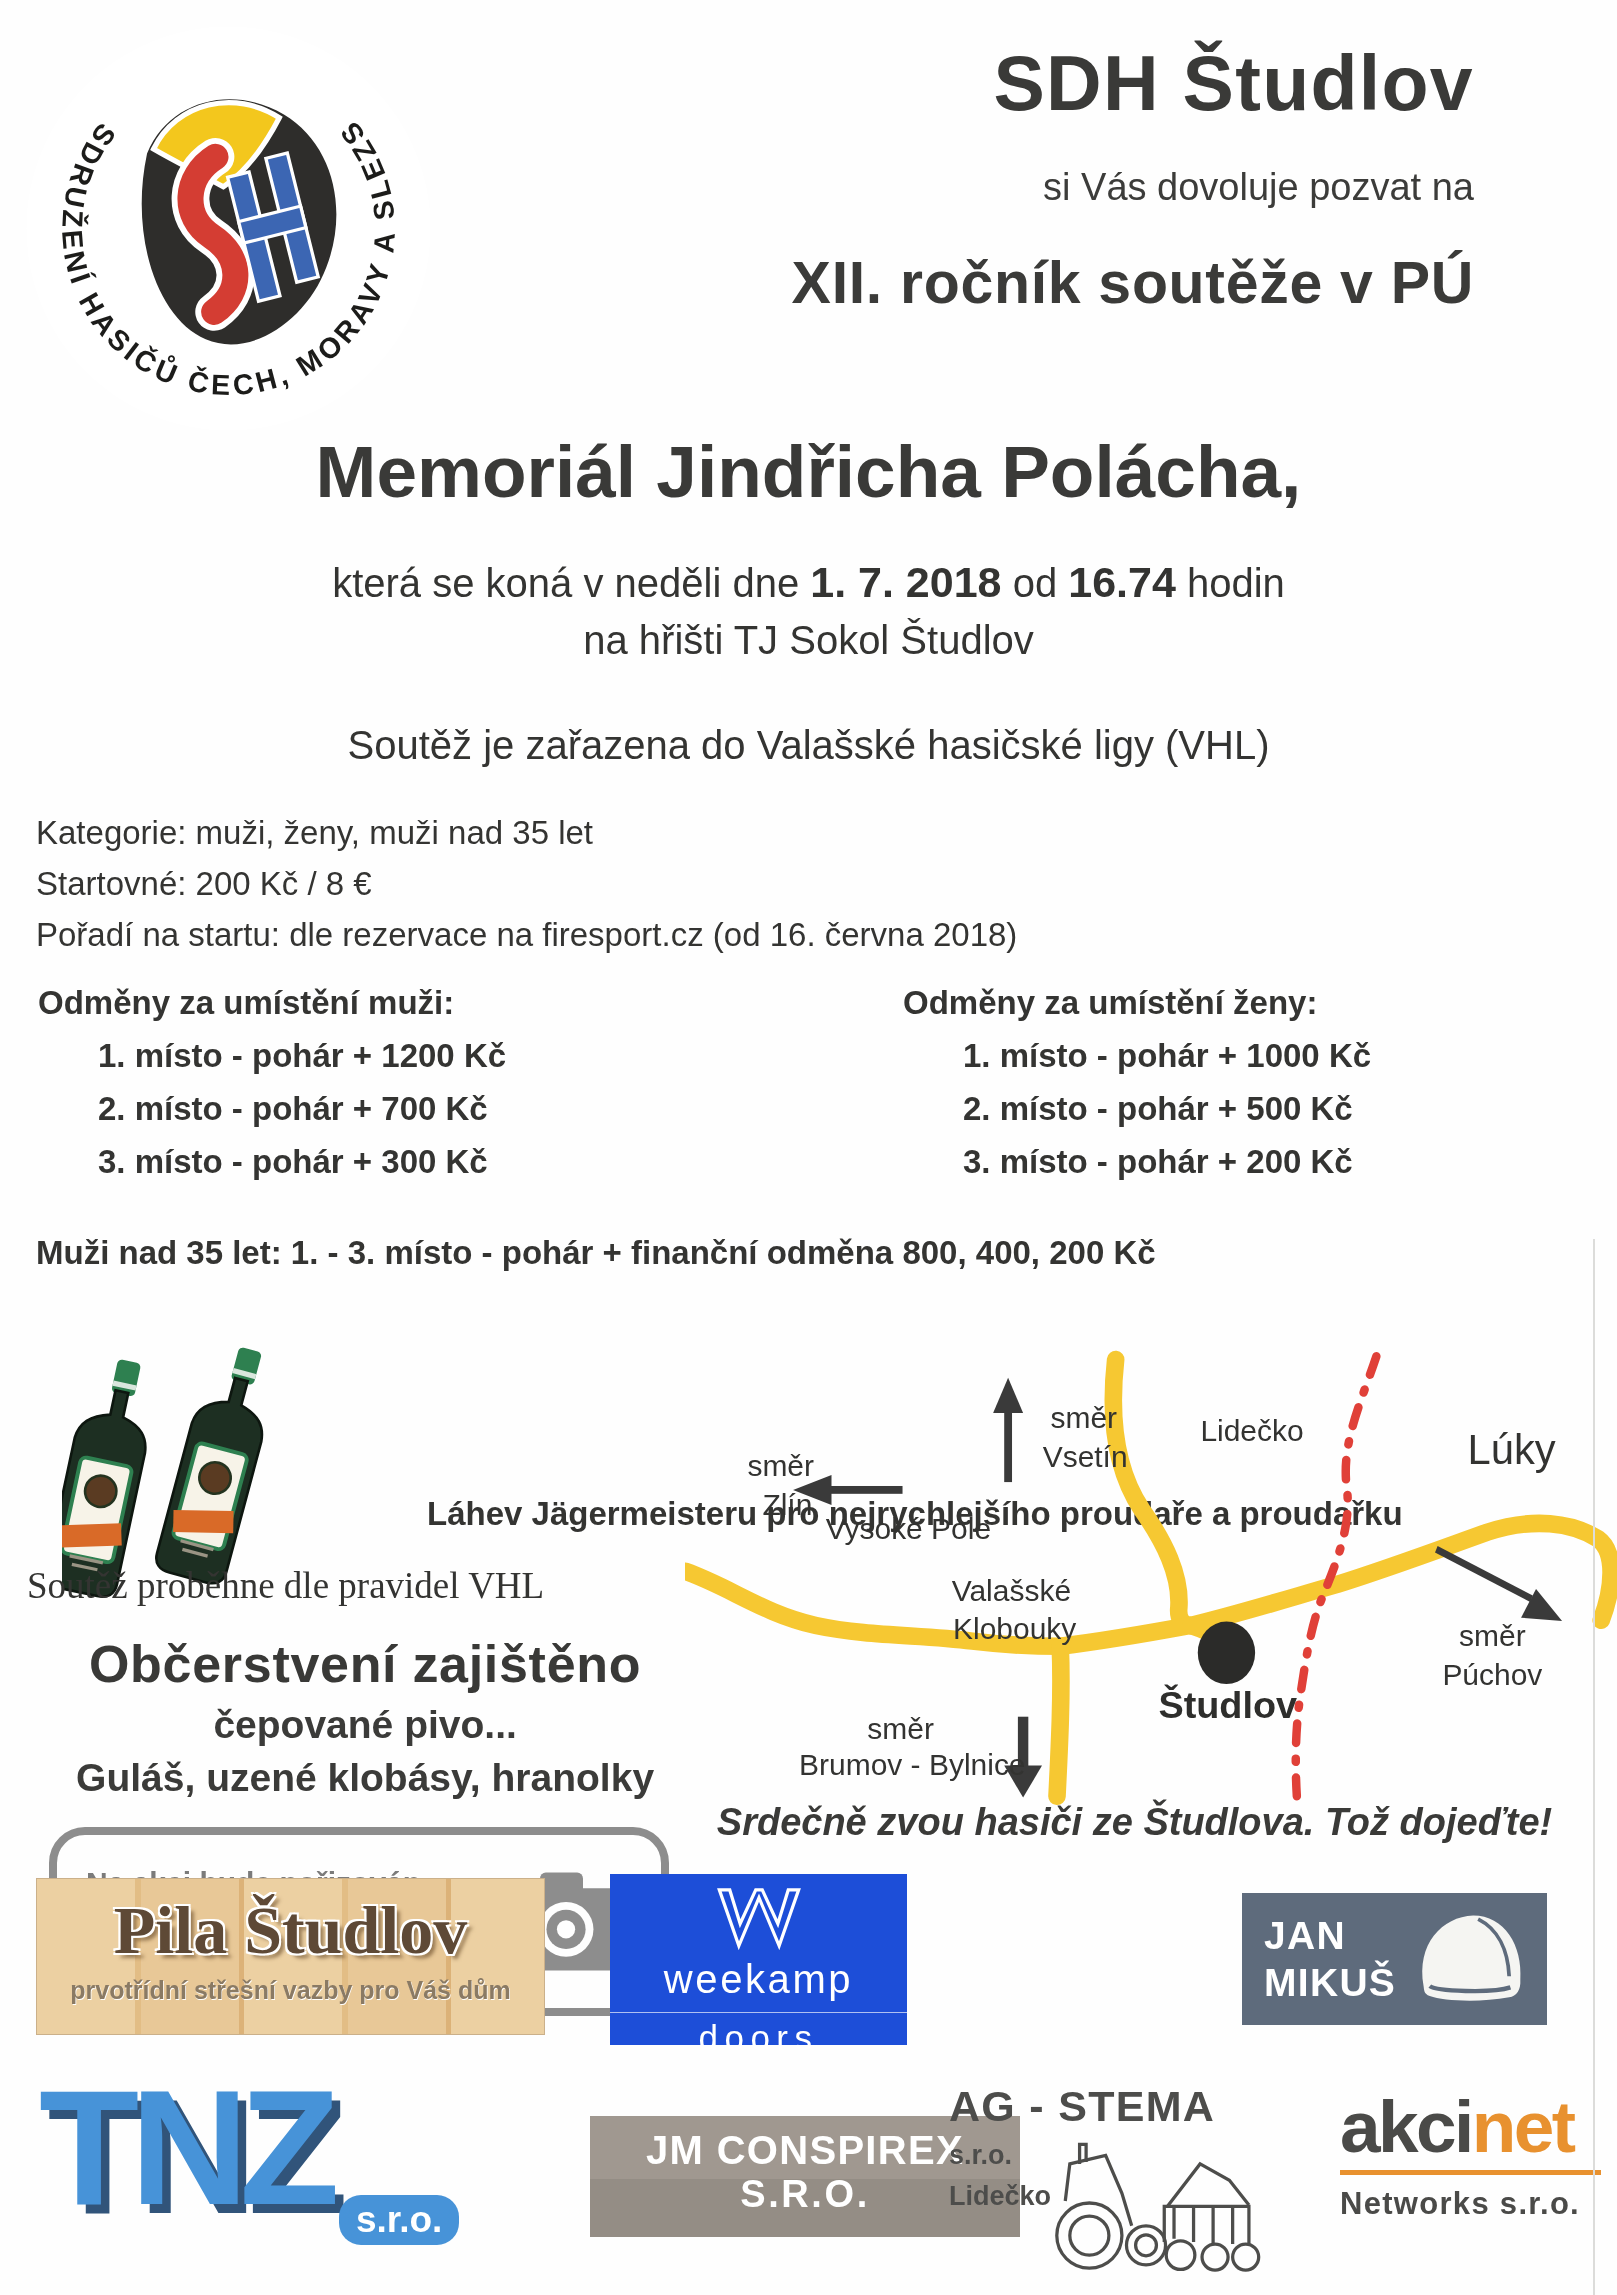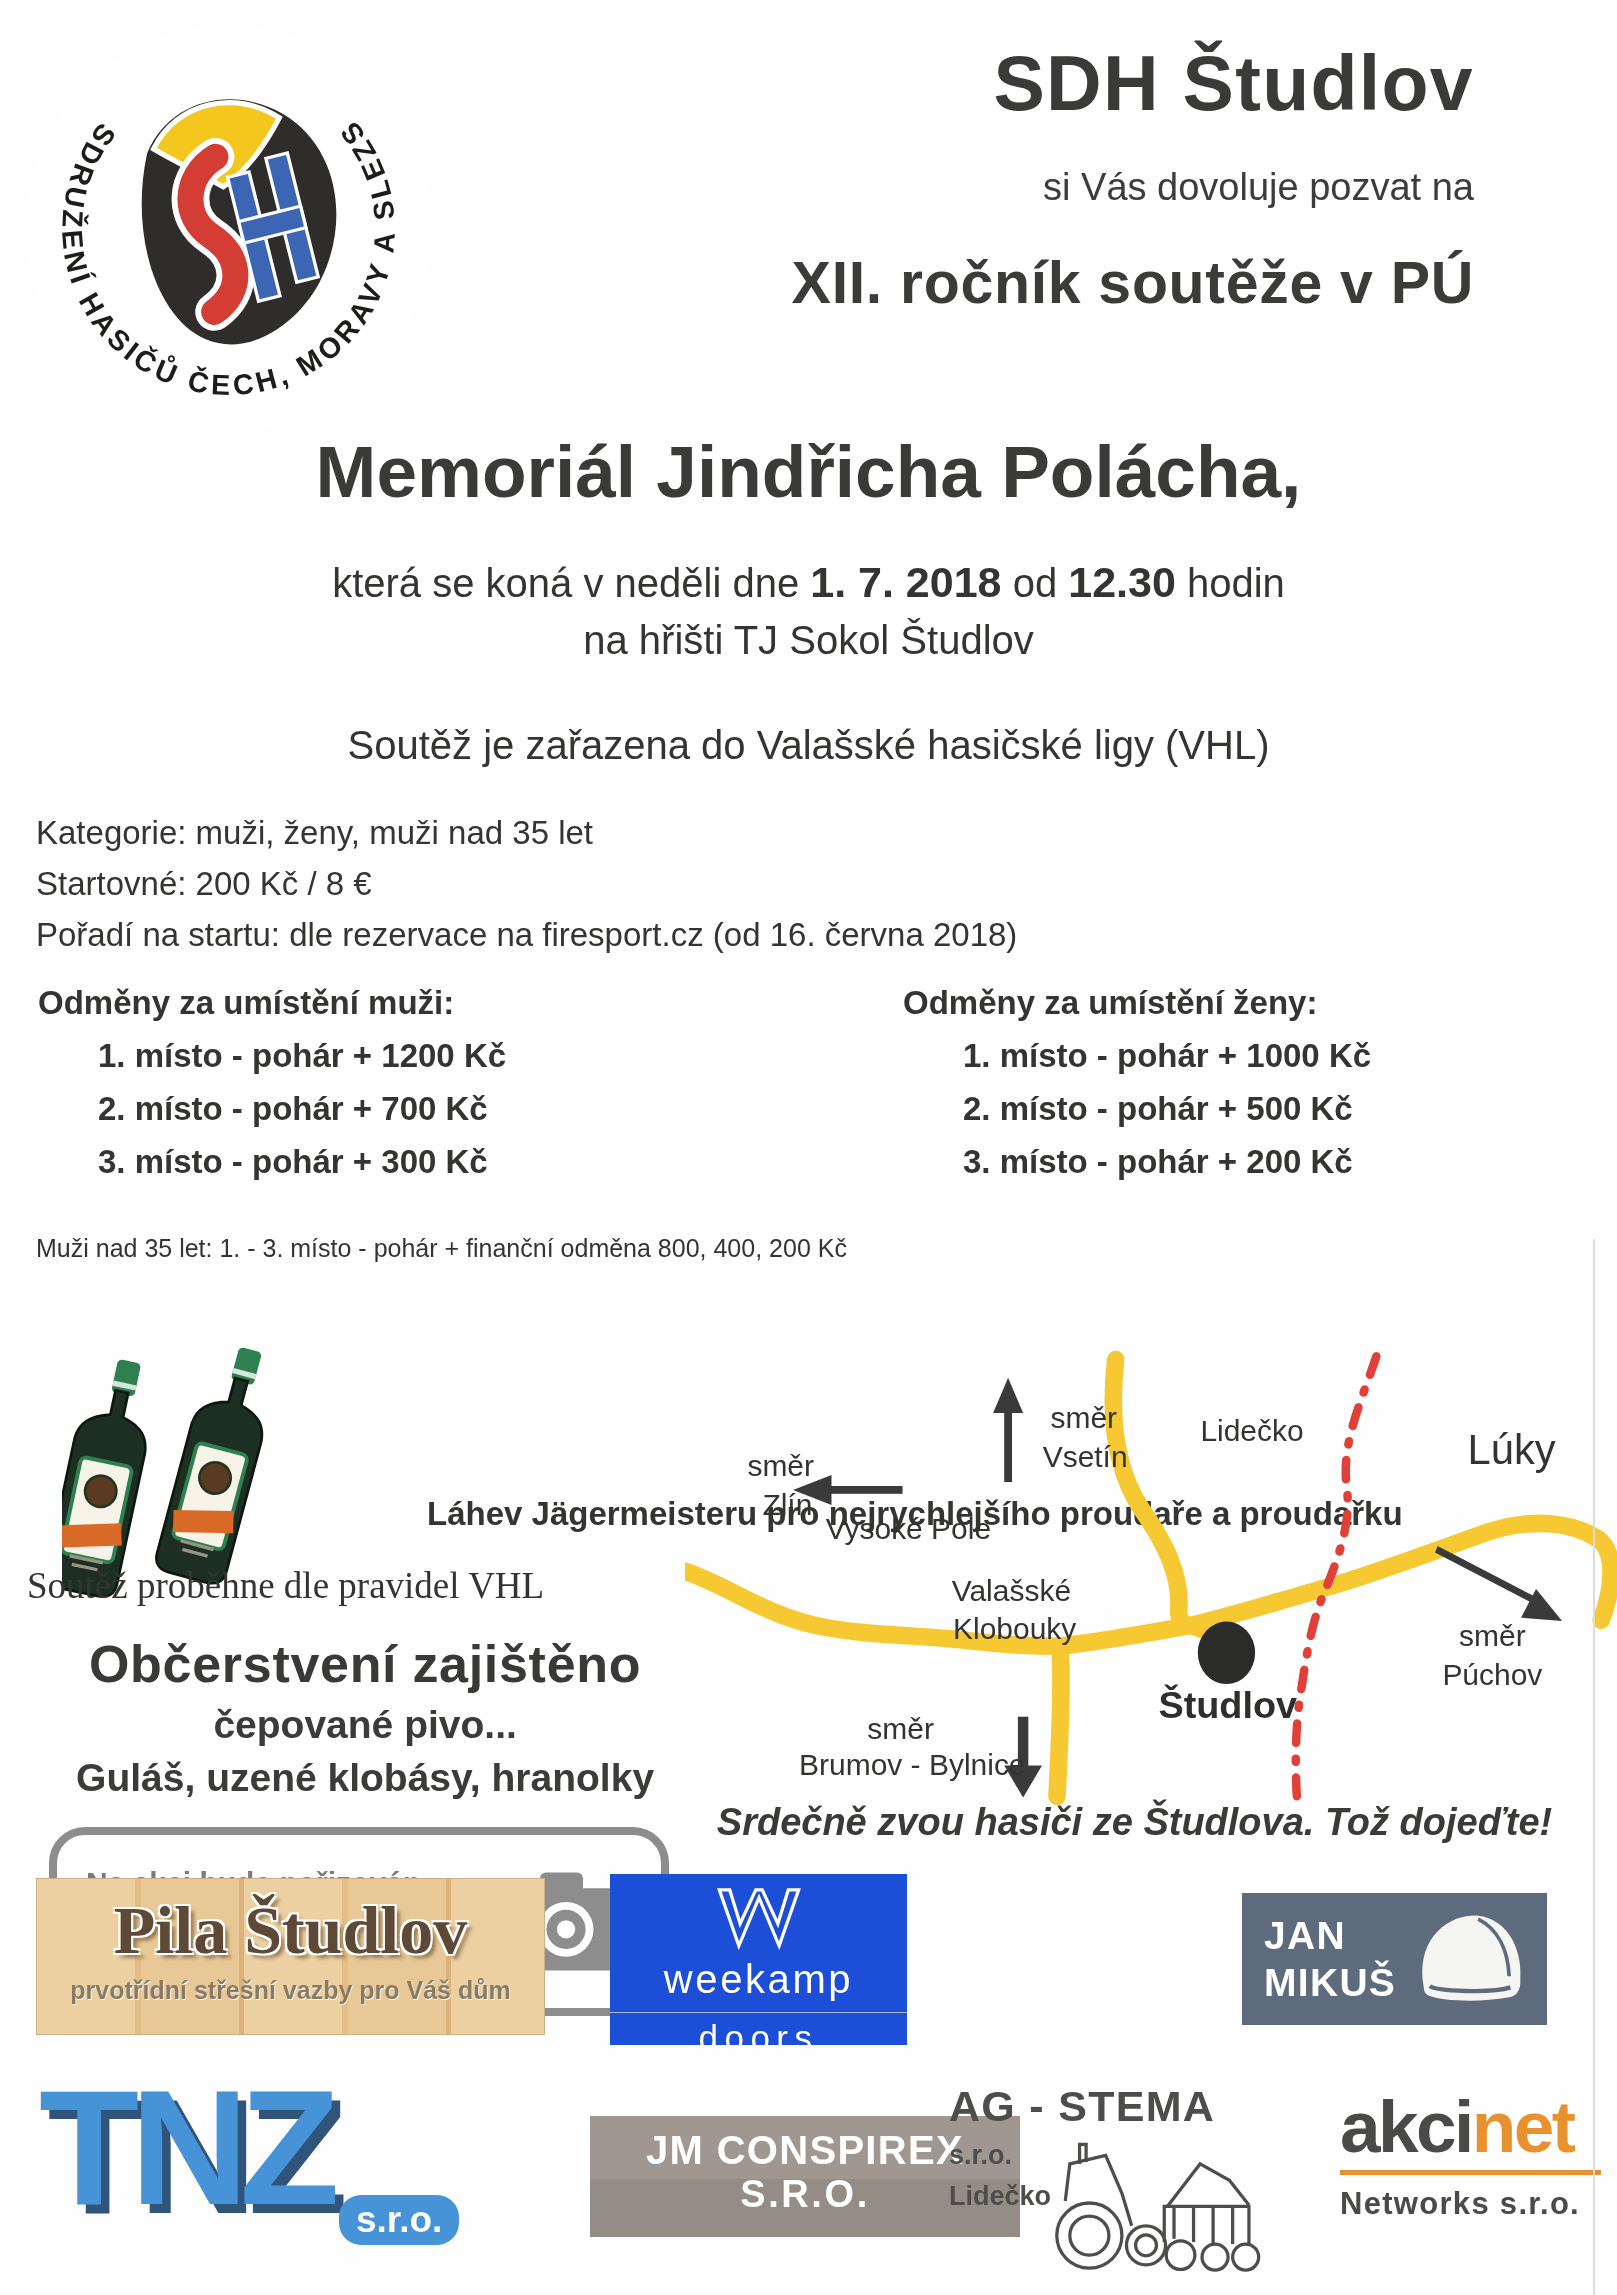--- a/index.html
+++ b/index.html
@@ -22,21 +22,21 @@
   #league-line{left:0;top:723px;width:1617px;font-size:40px;}
 
   
   #info-block{left:36px;top:807px;width:1500px;font-size:33px;line-height:51px;}
 
   
   .prize-col{top:976px;font-size:33px;font-weight:bold;line-height:53px;}
   #prizes-men{left:38px;width:783px;}
   #prizes-women{left:903px;width:685px;}
   .prize-items{margin:0 0 0 60px;padding:0;list-style:none;}
-  #over35-line{left:36px;top:1234px;width:1565px;font-size:25px;font-weight:normal;}
+  #over35-line{left:36px;top:1234px;width:1565px;font-size:33px;font-weight:bold;}
 
   #special-prize{left:427px;top:1495px;width:1167px;font-size:33px;font-weight:bold;}
   #rules-line{left:27px;top:1564px;width:717px;font-family:"Liberation Serif", serif;font-size:37px;}
 
   
   #refreshments{left:19.6px;top:1634px;width:691px;text-align:center;}
   #refr-title{font-size:52px;font-weight:bold;color:#393937;letter-spacing:0.7px;margin:0;}
   .refr-line{font-size:39px;font-weight:bold;margin-top:9px;color:#3b3b39;}
 
   
@@ -124,21 +124,21 @@
     </g>
   </svg>
 
   <div class="abs" id="header-text">
     <h1 id="main-title">SDH Študlov</h1>
     <div id="subtitle">si Vás dovoluje pozvat na</div>
     <div id="event-line">XII. ročník soutěže v PÚ</div>
   </div>
 
   <div class="abs ctr" id="memorial-title">Memoriál Jindřicha Polácha,</div>
-  <div class="abs ctr" id="date-line"><span>která se koná v neděli dne </span><span class="big">1. 7. 2018</span><span> od </span><span class="big">12.30</span><span> hodin</span></div>
+  <div class="abs ctr" id="date-line"><span>která se koná v neděli dne </span><span class="big">1. 7. 2018</span><span> od </span><span class="big">16.74</span><span> hodin</span></div>
   <div class="abs ctr" id="venue-line">na hřišti TJ Sokol Študlov</div>
   <div class="abs ctr" id="league-line">Soutěž je zařazena do Valašské hasičské ligy (VHL)</div>
 
   <div class="abs" id="info-block">
     <div>Kategorie: muži, ženy, muži nad 35 let</div>
     <div>Startovné: 200 Kč / 8 €</div>
     <div>Pořadí na startu: dle rezervace na firesport.cz (od 16. června 2018)</div>
   </div>
 
   <div class="abs prize-col" id="prizes-men">

